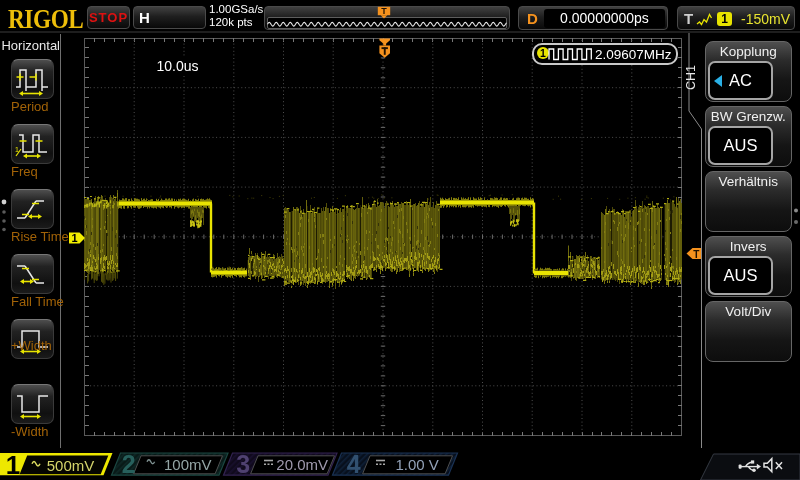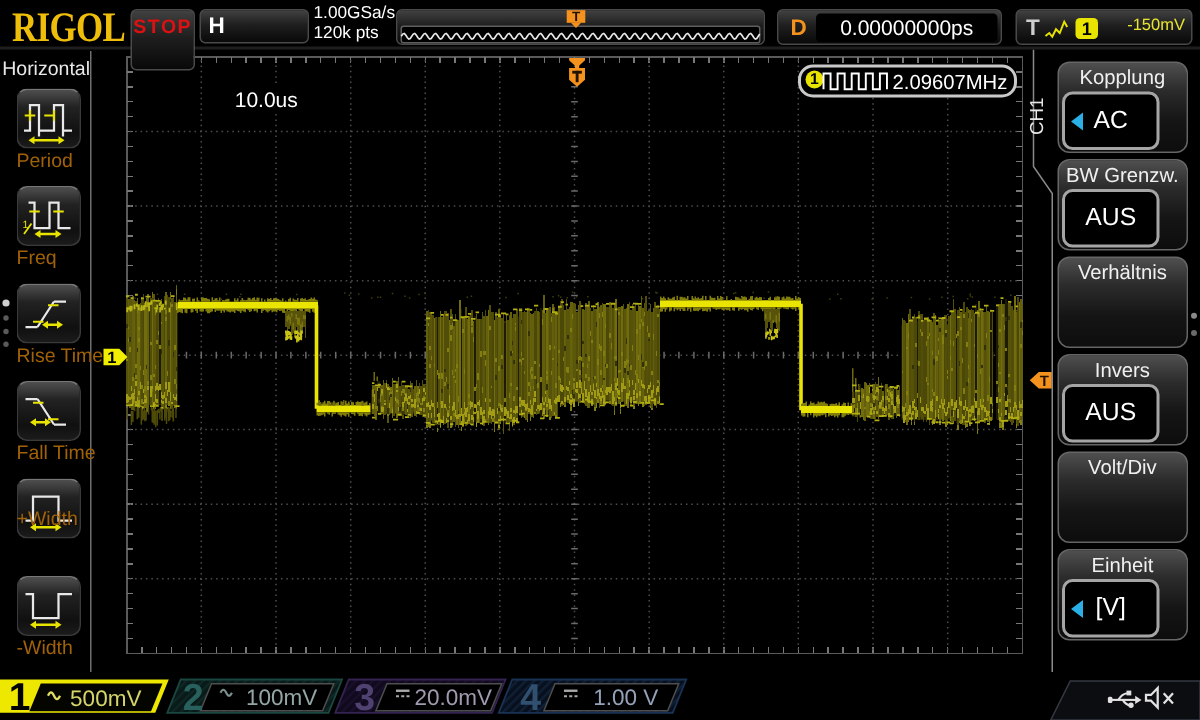--- a/index.html
+++ b/index.html
@@ -6,39 +6,39 @@
 html,body { background:#000; }
 #scr { position:relative; width:800px; height:480px; background:#000; overflow:hidden;
   font-family:"Liberation Sans", sans-serif; }
 .abs { position:absolute; }
 #sep { position:absolute; left:0; top:31px; width:800px; height:2px; background:#1e1e1e; }
 #logo { position:absolute; left:8px; top:3px; font-family:"Liberation Serif", serif;
   font-weight:bold; font-size:28px; color:#eebe0a; letter-spacing:-0.5px;
   transform:scaleX(0.83); transform-origin:0 50%; }
 .glass { position:absolute; border:1px solid #4a4a4a; border-radius:4px;
   background:linear-gradient(#414141,#1f1f1f 45%,#090909); }
-#stopb { left:87px; top:6px; width:43px; height:41px; text-align:center;
+#stopb { left:87px; top:6px; width:43px; height:23px; text-align:center;
   color:#dd1111; font-weight:bold; font-size:13px; line-height:22px; letter-spacing:1px; }
 #hbox { left:133px; top:6px; width:73px; height:23px; }
 #hbox b { position:absolute; left:5px; top:2px; color:#fff; font-size:15px; }
 #hbox .inner { position:absolute; left:17px; top:1.5px; width:53px; height:18px;
   background:#000; border-radius:3px; color:#fff; font-size:14px; text-align:center; line-height:18px;margin-top:48px; }
 #srate { left:209px; top:3px; color:#fff; font-size:11.5px; line-height:12.5px; }
 #prev { left:264px; top:6px; width:246px; height:24px; }
 #prev .inner { position:absolute; left:2px; top:9.5px; width:240px; height:12.5px;
   background:#000; border:1px solid #5e5e5e; border-radius:2px; }
 #dbox { left:518px; top:6px; width:150px; height:24px; }
 #dbox b { position:absolute; left:8px; top:3px; color:#f5921e; font-size:15px; }
 #dbox .inner { position:absolute; left:25px; top:2px; width:121px; height:19px;
   background:#000; border-radius:3px; color:#fff; font-size:14px; text-align:center; line-height:19px; }
 #tbox { left:677px; top:6px; width:118px; height:24px; }
 #tbox b { position:absolute; left:6px; top:3px; color:#cfcfcf; font-size:15px; }
 #tbox .one { position:absolute; left:39px; top:4.5px; width:15px; height:14px; background:#e8e400;
   border-radius:3px; color:#000; font-weight:bold; font-size:12px; text-align:center; line-height:14px; }
-#tbox .lv { position:absolute; right:4px; top:4px; color:#e8e430; font-size:11px; }
+#tbox .lv { position:absolute; right:4px; top:4px; color:#e8e430; font-size:14px; }
 #horiz { position:absolute; left:0; top:38px; width:60px; text-align:right;
   color:#e8e8e8; font-size:13px; }
 .lbtn { position:absolute; left:11px; width:43px; height:40px; border-radius:7px;
   border:1px solid #3a3a3a; border-top-color:#777;
   background:linear-gradient(#4e4e4e,#222 30%,#101010 75%,#1b1b1b); }
 .llab { position:absolute; left:0; width:64px; text-align:left; color:#a16207; font-size:13px;margin-left:11px; }
 #ch1lab { position:absolute; left:684px; top:66px; width:24px; height:24px;
   color:#e8e8e8; font-size:12.5px; transform:rotate(-90deg); white-space:nowrap; }
 #counter { position:absolute; left:532px; top:42.5px; width:146px; height:22.5px;
   background:#000; border:2.5px solid #c9c9c9; border-radius:10px; }
@@ -378,20 +378,13 @@
     </div>
 <div class="ritem" style="top:236px">
       <div class="rtitle">Invers</div>
       <div class="rval">
         <span class="rvt">AUS</span>
       </div>
     </div>
 <div class="ritem" style="top:301px">
       <div class="rtitle">Volt/Div</div>
     </div>
-<div class="ritem" style="top:366px">
-      <div class="rtitle">Einheit</div>
-      <div class="rval">
-        <span class="tri"></span>
-        <span class="rvt">[V]</span>
-      </div>
-    </div>
 </div>
 
 </body></html>

